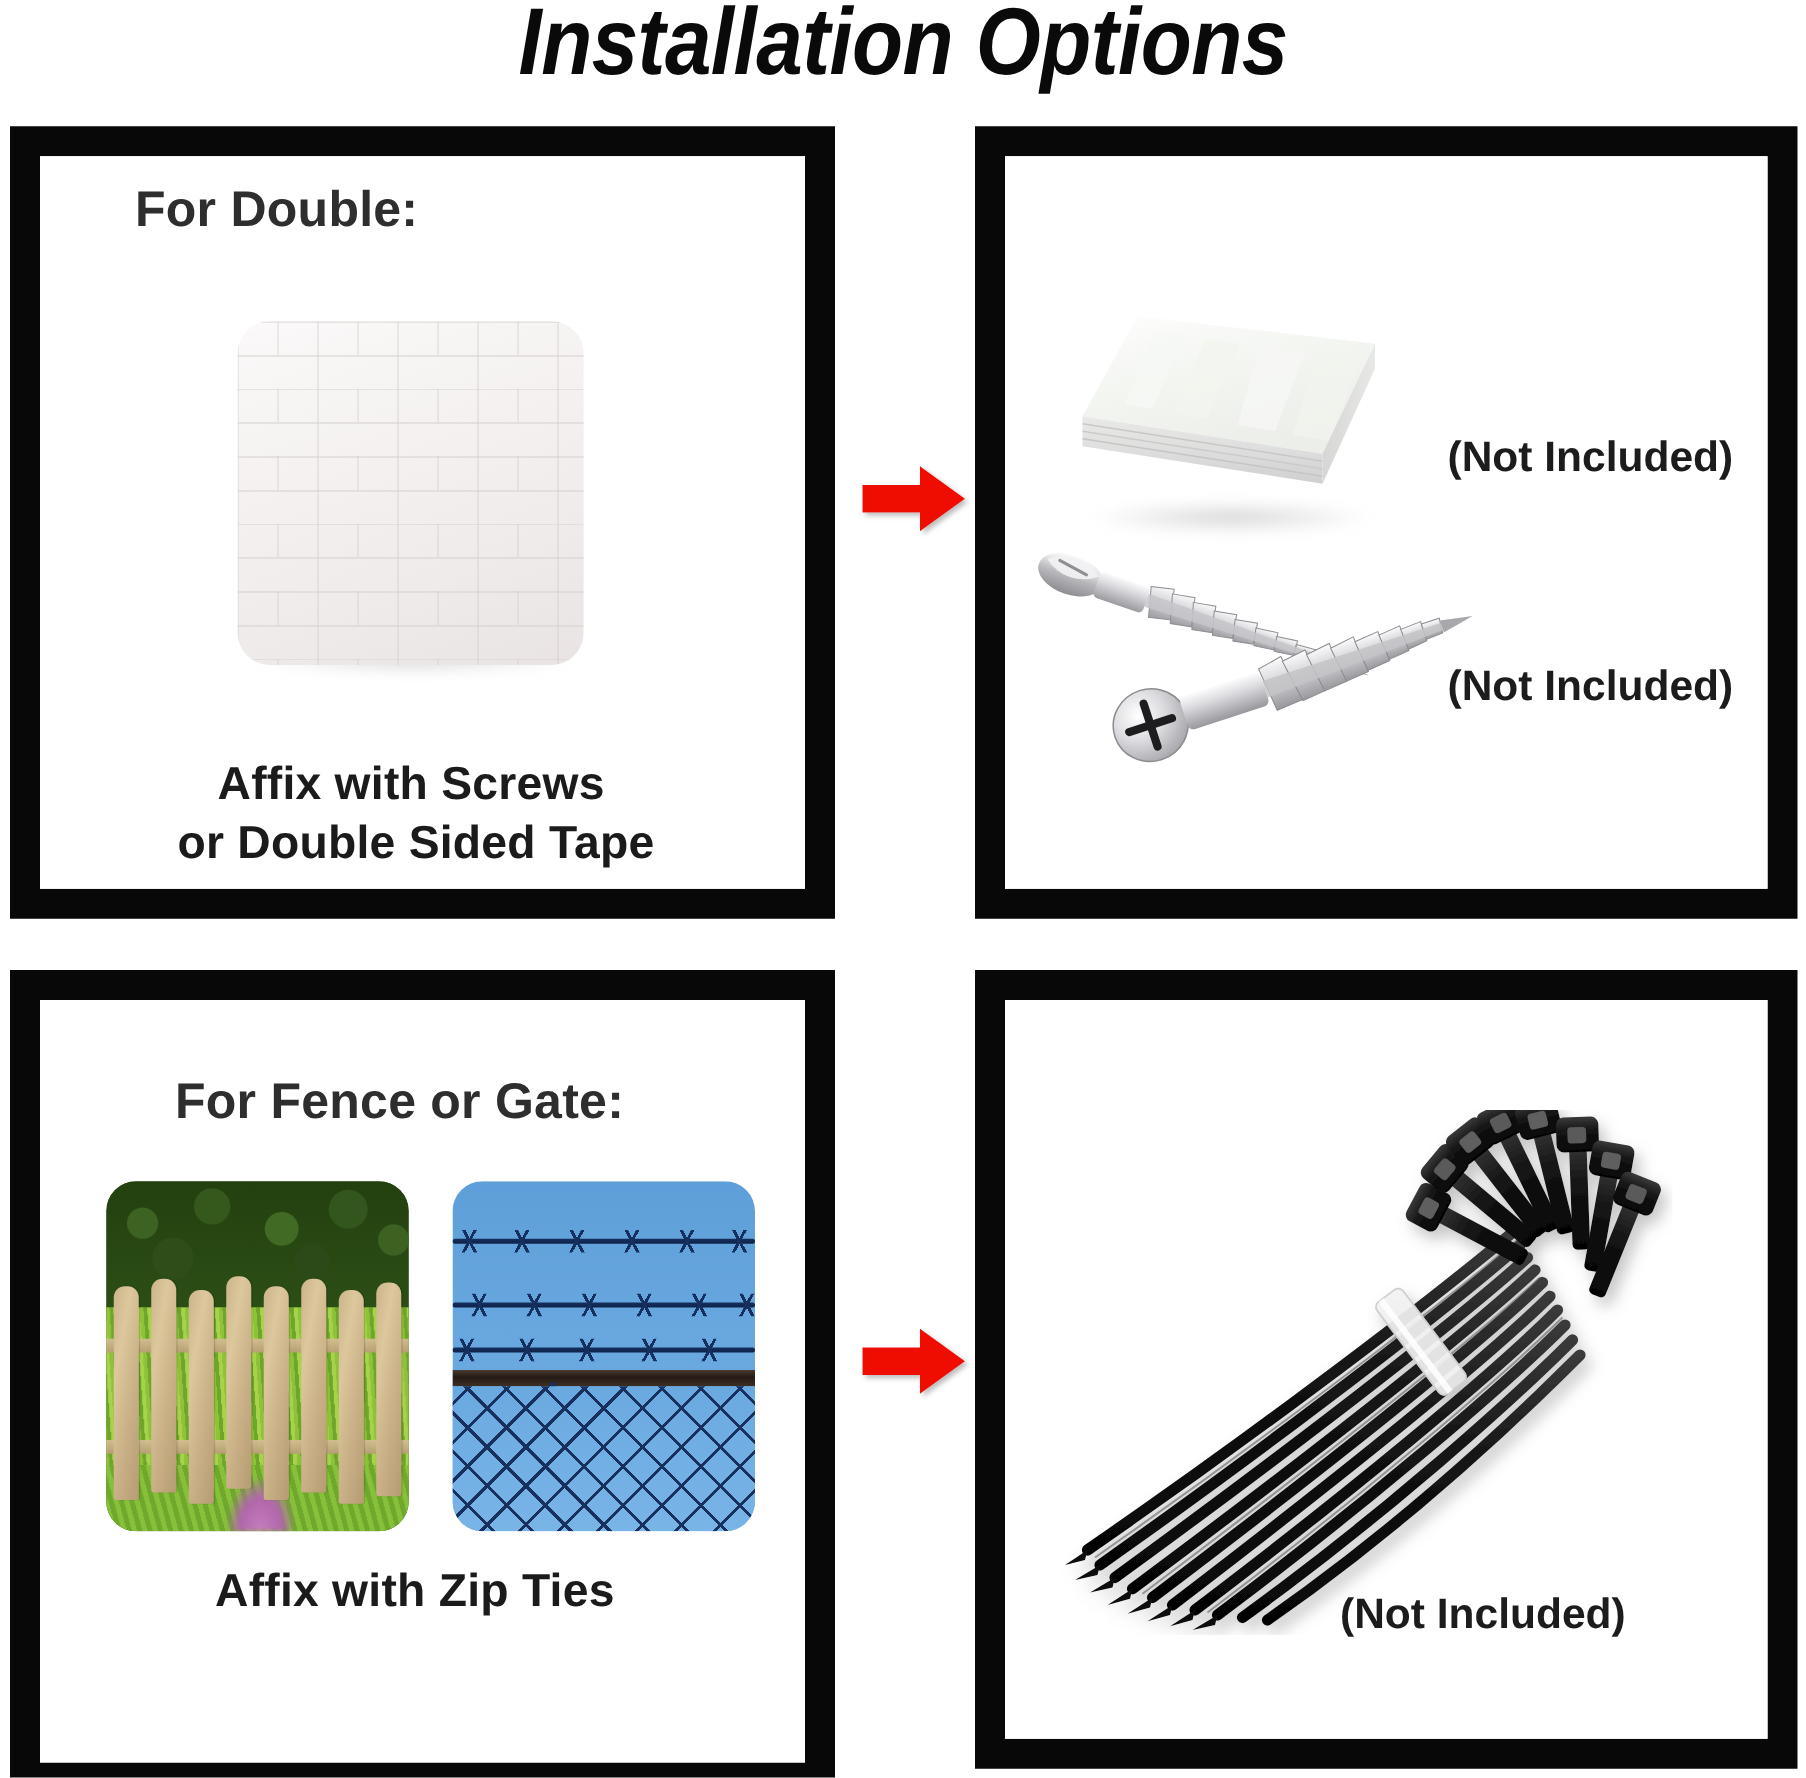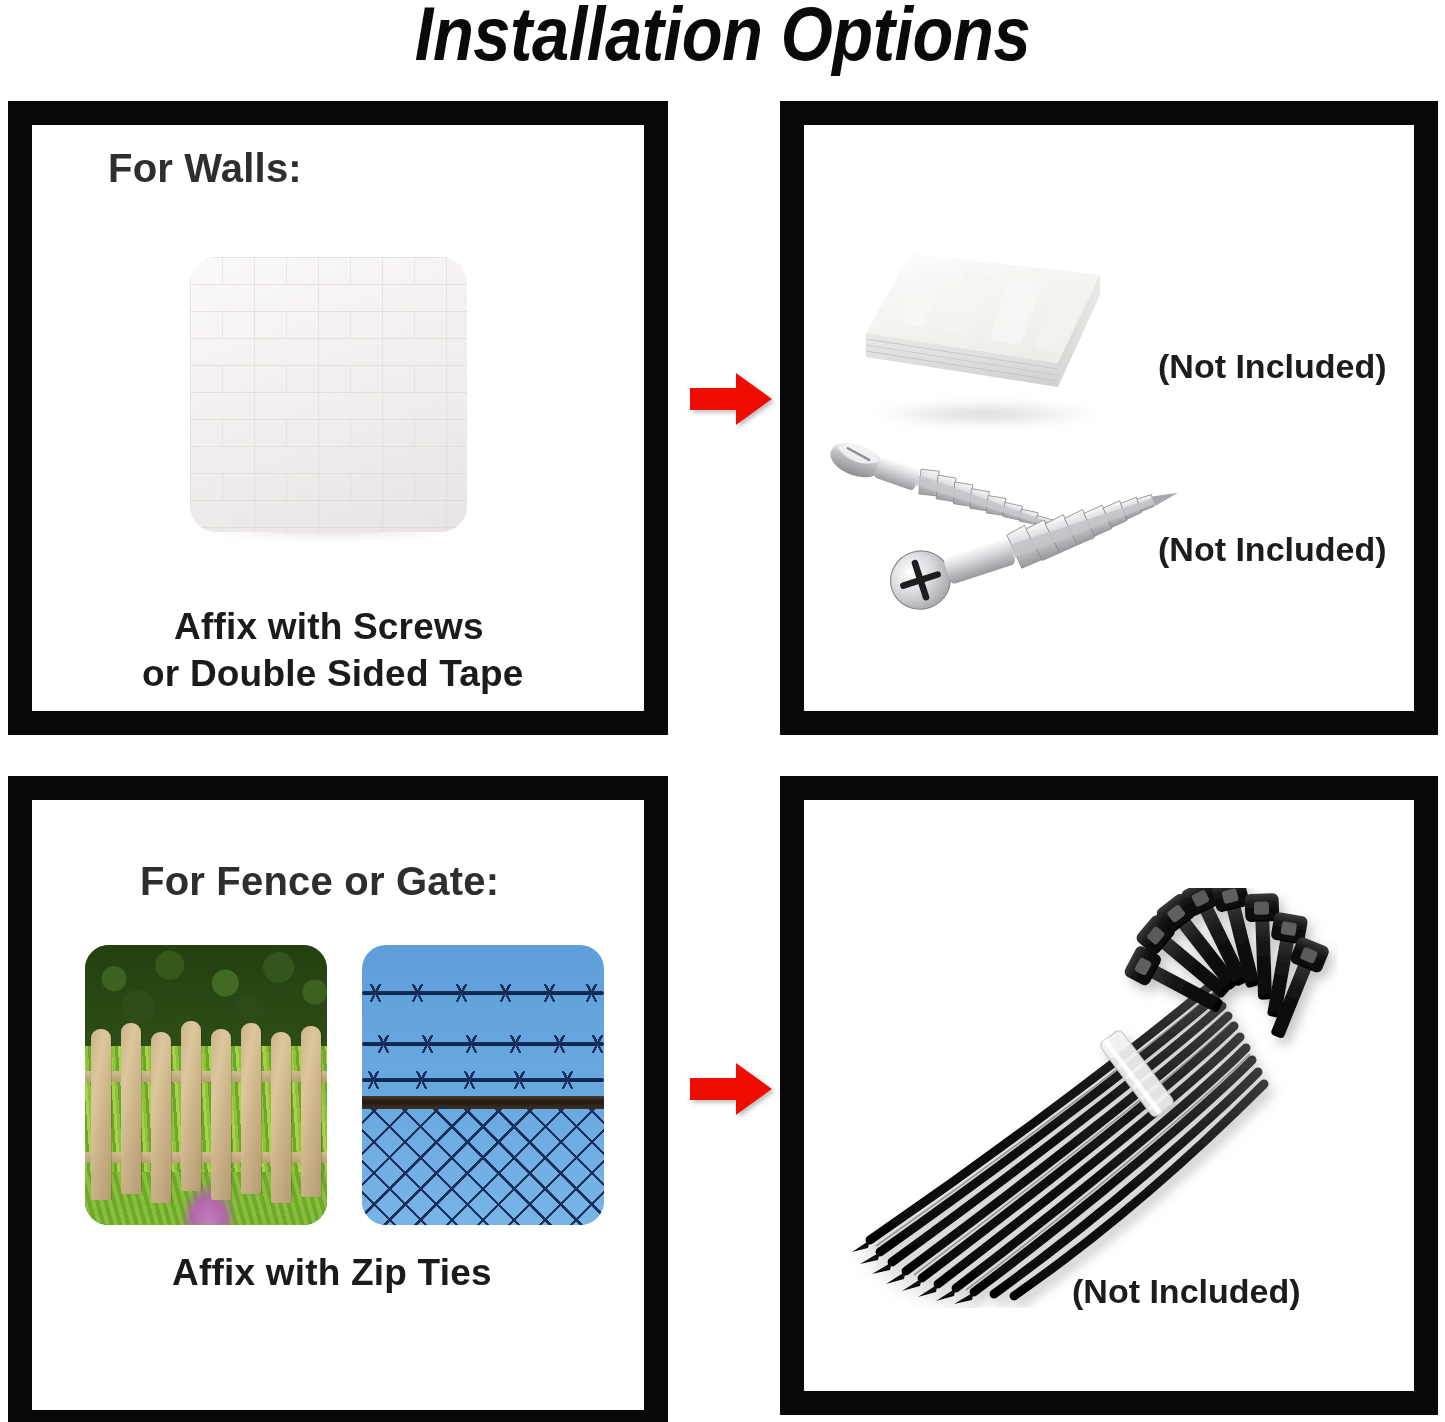--- a/index.html
+++ b/index.html
@@ -190,21 +190,21 @@
 </head>
 <body>
 
 <div id="root">
 
   <div class="title">Installation Options</div>
 
   <div class="panel" id="panel-walls">
     <div class="panel-inner">
 
-      <div class="head-txt" style="left:76px; top:21px;">For Walls:</div>
+      <div class="head-txt" style="left:76px; top:21px;">For Double:</div>
 
       <div class="soft-shadow" style="left:168px; top:392px; width:262px; height:22px;"></div>
 
       <div class="wall-swatch"></div>
 
       <div class="cap-txt" style="left:142px; top:481px;">Affix with Screws</div>
       <div class="cap-txt" style="left:110px; top:528px;">or Double Sided Tape</div>
     </div>
   </div>
 

